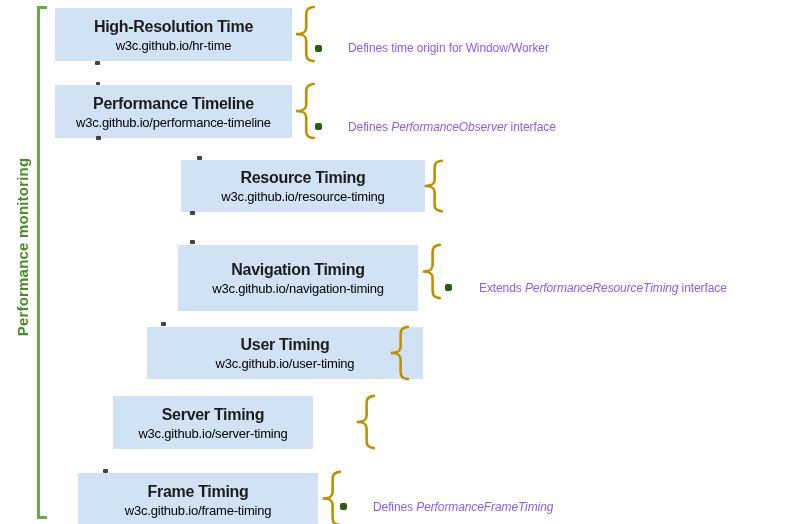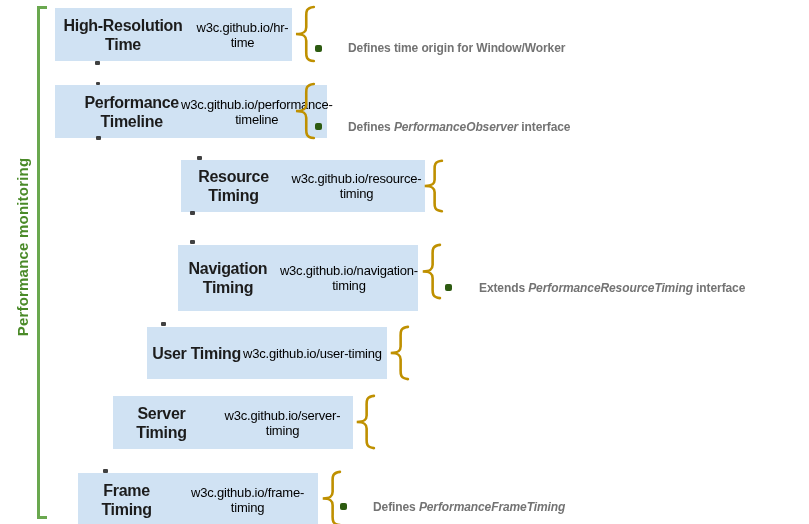--- a/index.html
+++ b/index.html
@@ -19,21 +19,21 @@
     transform:translate(-50%,-50%) rotate(-90deg);
     white-space:nowrap;
     color:#4a8a28;
     font-size:15px;font-weight:bold;
     letter-spacing:0.2px;
   }
   
   .spec-box{
     position:absolute;
     background:#d0e2f3;
-    display:flex;flex-direction:row;
+    display:flex;flex-direction:column;
     align-items:center;justify-content:center;
     gap:2px;
     text-align:center;
   }
   .spec-title{
     color:#1c1c1c;font-size:16px;font-weight:bold;letter-spacing:-0.3px;
     line-height:19px;
   }
   .spec-url{
     color:#000000;font-size:13px;letter-spacing:-0.2px;line-height:15px;
@@ -44,21 +44,21 @@
     fill:none;stroke:#bf9000;stroke-width:2.6;
     stroke-linecap:round;vector-effect:non-scaling-stroke;
   }
   
   .bullet{
     position:absolute;width:7px;height:7px;border-radius:2px;
     background:#2d5b11;
   }
   .note{
     position:absolute;height:16px;line-height:16px;white-space:nowrap;
-    color:#737373;font-size:12px;font-weight:bold;letter-spacing:-0.1px;
+    color:#8b5cf6;font-size:12px;font-weight:normal;letter-spacing:-0.1px;
   }
   .note i{font-style:italic;}
   
   .artifact{position:absolute;width:5px;height:4px;background:#202020;opacity:.85;border-radius:1px;}
 </style>
 </head>
 <body>
 
 <div class="canvas">
 
@@ -73,21 +73,21 @@
     <div class="spec-url">w3c.github.io/hr-time</div>
   </div>
   <svg class="brace" style="left:290px;top:5px;width:26px;height:58px;" viewBox="0 0 24 60" preserveAspectRatio="none">
     <path d="M22 2 C14 3 15 8 15 13 L15 23 C15 27.5 13 30 5.5 30 C13 30 15 32.5 15 37 L15 47 C15 52 14 57 22 58"></path>
   </svg>
   <div class="bullet" style="left:315px;top:45px;"></div>
   <div class="note" style="left:348px;top:40px;">
     <span>Defines time origin for Window/Worker</span><i></i><span></span>
   </div>
 
-  <div class="spec-box" style="left:55px;top:85px;width:237px;height:53px;padding-left:35px;">
+  <div class="spec-box" style="left:55px;top:85px;width:237px;height:53px;">
     <div class="spec-title">Performance Timeline</div>
     <div class="spec-url">w3c.github.io/performance-timeline</div>
   </div>
   <svg class="brace" style="left:290px;top:82px;width:26px;height:58px;" viewBox="0 0 24 60" preserveAspectRatio="none">
     <path d="M22 2 C14 3 15 8 15 13 L15 23 C15 27.5 13 30 5.5 30 C13 30 15 32.5 15 37 L15 47 C15 52 14 57 22 58"></path>
   </svg>
   <div class="bullet" style="left:315px;top:123px;"></div>
   <div class="note" style="left:348px;top:119px;">
     <span>Defines </span><i>PerformanceObserver</i><span> interface</span>
   </div>
@@ -105,29 +105,29 @@
     <div class="spec-url">w3c.github.io/navigation-timing</div>
   </div>
   <svg class="brace" style="left:417px;top:243px;width:25px;height:57px;" viewBox="0 0 24 60" preserveAspectRatio="none">
     <path d="M22 2 C14 3 15 8 15 13 L15 23 C15 27.5 13 30 5.5 30 C13 30 15 32.5 15 37 L15 47 C15 52 14 57 22 58"></path>
   </svg>
   <div class="bullet" style="left:445px;top:284px;"></div>
   <div class="note" style="left:479px;top:280px;">
     <span>Extends </span><i>PerformanceResourceTiming</i><span> interface</span>
   </div>
 
-  <div class="spec-box" style="left:147px;top:327px;width:240px;height:52px;">
+  <div class="spec-box" style="left:147px;top:327px;width:276px;height:52px;">
     <div class="spec-title">User Timing</div>
     <div class="spec-url">w3c.github.io/user-timing</div>
   </div>
   <svg class="brace" style="left:385px;top:325px;width:25px;height:56px;" viewBox="0 0 24 60" preserveAspectRatio="none">
     <path d="M22 2 C14 3 15 8 15 13 L15 23 C15 27.5 13 30 5.5 30 C13 30 15 32.5 15 37 L15 47 C15 52 14 57 22 58"></path>
   </svg>
 
-  <div class="spec-box" style="left:113px;top:396px;width:240px;height:53px;">
+  <div class="spec-box" style="left:113px;top:396px;width:200px;height:53px;">
     <div class="spec-title">Server Timing</div>
     <div class="spec-url">w3c.github.io/server-timing</div>
   </div>
   <svg class="brace" style="left:351px;top:394px;width:25px;height:56px;" viewBox="0 0 24 60" preserveAspectRatio="none">
     <path d="M22 2 C14 3 15 8 15 13 L15 23 C15 27.5 13 30 5.5 30 C13 30 15 32.5 15 37 L15 47 C15 52 14 57 22 58"></path>
   </svg>
 
   <div class="spec-box" style="left:78px;top:473px;width:240px;height:53px;">
     <div class="spec-title">Frame Timing</div>
     <div class="spec-url">w3c.github.io/frame-timing</div>

